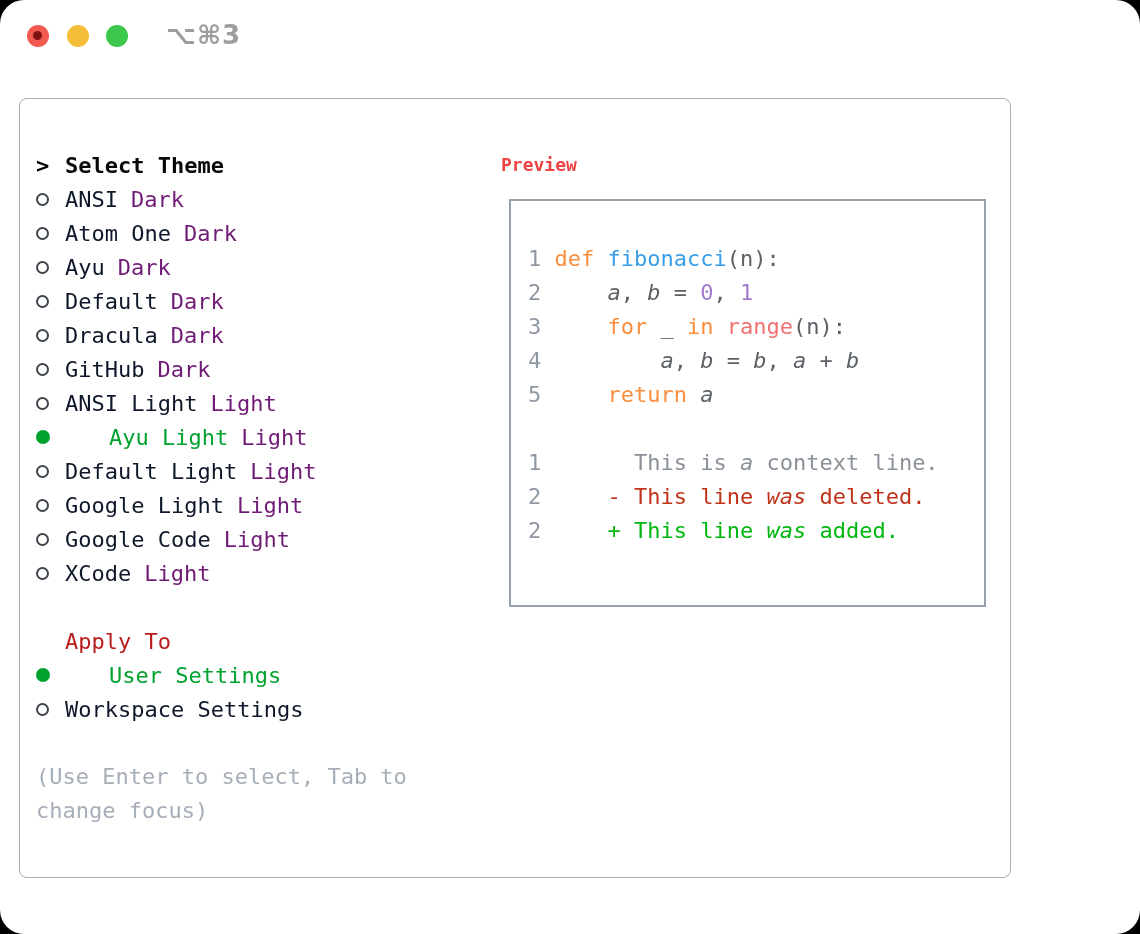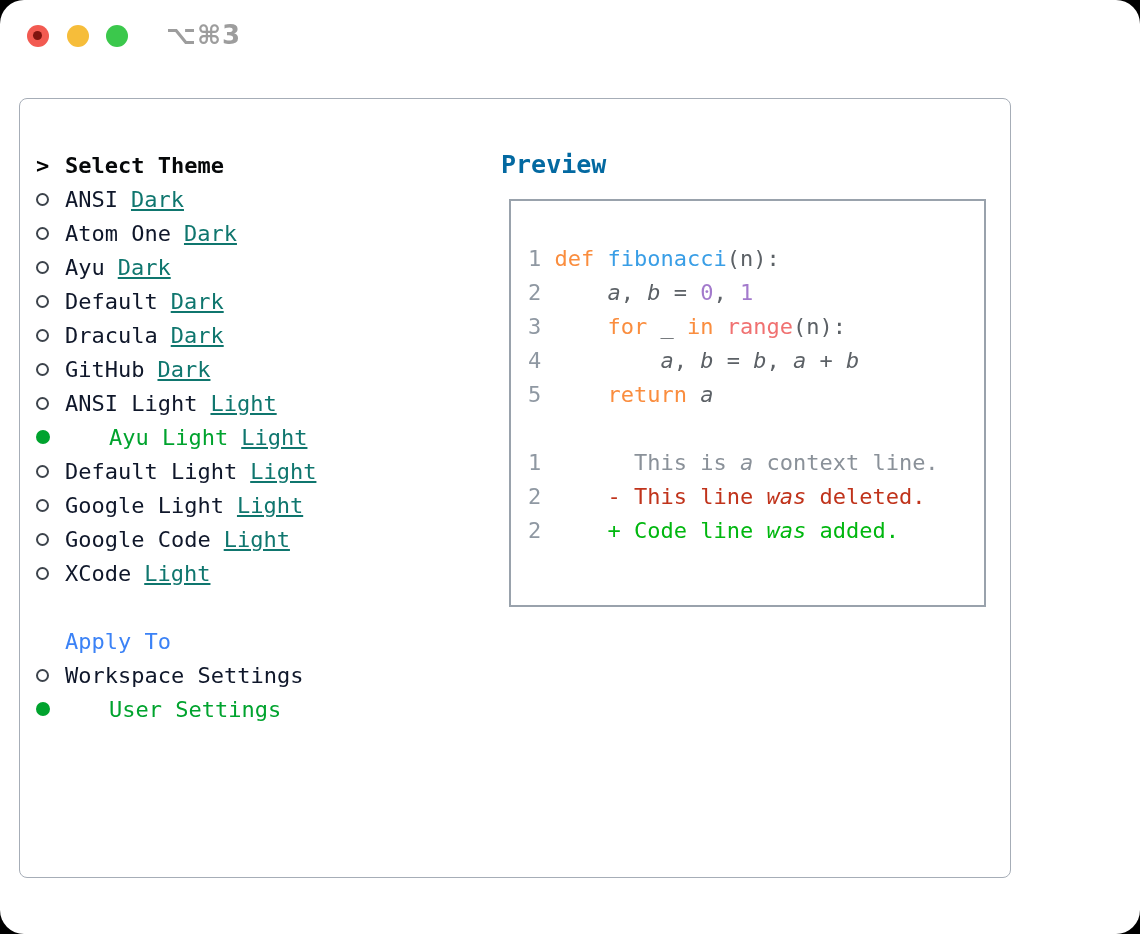--- a/index.html
+++ b/index.html
@@ -34,31 +34,31 @@
   
   .menu{position:absolute;left:36px;top:148px;}
   .row{height:34px;display:flex;align-items:center;font-size:22px;white-space:pre;}
   .marker{width:29px;display:flex;align-items:center;flex:none;}
   .gt{font-weight:700;color:#000;}
   .dot{width:13px;height:13px;border:2px solid #3d444c;border-radius:50%;box-sizing:border-box;}
   .dot.sel{width:14px;height:14px;background:#00a32e;border-color:#00a32e;}
   .name{color:#0f172a;}
   .name.sel{color:#00a32e;margin-left:44px;}
   .name.hdr{color:#060809;font-weight:700;}
-  .name.hdr2{color:#3b82f6;}
-  .tag{color:#0f766e;margin-left:13px;text-decoration:underline;}
+  .name.hdr2{color:#b91c1c;}
+  .tag{color:#701a75;margin-left:13px;}
   .spacer{height:34px;}
   .hint{
     width:430px;color:#a6aeb8;font-size:22px;line-height:34px;
     white-space:normal;word-break:normal;
   }
   
   .preview-label{
     position:absolute;left:501px;top:148px;height:34px;line-height:34px;
-    font-size:25px;font-weight:700;color:#0369a1;
+    font-size:18px;font-weight:700;color:#ef4444;
   }
   .preview-box{
     position:absolute;left:509px;top:199px;width:477px;height:408px;
     border:2px solid #99a2ac;background:#fff;box-sizing:border-box;overflow:hidden;
   }
   pre.code{
     margin:0;padding:41px 0 0 17px;
     font-family:"DejaVu Sans Mono", monospace;
     font-size:22px;line-height:34px;
   }
@@ -106,33 +106,34 @@
         <div class="row"><span class="marker"><span class="dot"></span></span><span class="name">Google Light</span><span class="tag">Light</span></div>
         <div class="row"><span class="marker"><span class="dot"></span></span><span class="name">Google Code</span><span class="tag">Light</span></div>
         <div class="row"><span class="marker"><span class="dot"></span></span><span class="name">XCode</span><span class="tag">Light</span></div>
       </div>
     <div class="spacer"></div>
     <div class="row">
       <span class="marker"></span>
       <span class="name hdr2">Apply To</span>
     </div>
     <div id="apply-list">
+        <div class="row"><span class="marker"><span class="dot sel"></span></span><span class="name sel">User Settings</span></div>
         <div class="row"><span class="marker"><span class="dot"></span></span><span class="name">Workspace Settings</span></div>
-        <div class="row"><span class="marker"><span class="dot sel"></span></span><span class="name sel">User Settings</span></div>
       </div>
     <div class="spacer"></div>
+    <div class="hint">(Use Enter to select, Tab to change focus)</div>
   </div>
 
   <div class="preview-label">Preview</div>
   <div class="preview-box">
     <pre class="code" id="code-pre"><span><span class="s-num">1 </span><span class="s-kw">def</span><span class="s-fg"> </span><span class="s-fn">fibonacci</span><span class="s-fg">(n):</span></span>
 <span><span class="s-num">2 </span><span class="s-fg">    </span><span class="s-var">a</span><span class="s-fg">, </span><span class="s-var">b</span><span class="s-fg"> = </span><span class="s-const">0</span><span class="s-fg">, </span><span class="s-const">1</span></span>
 <span><span class="s-num">3 </span><span class="s-fg">    </span><span class="s-kw">for</span><span class="s-fg"> _ </span><span class="s-kw">in</span><span class="s-fg"> </span><span class="s-call">range</span><span class="s-fg">(n):</span></span>
 <span><span class="s-num">4 </span><span class="s-fg">        </span><span class="s-var">a</span><span class="s-fg">, </span><span class="s-var">b</span><span class="s-fg"> = </span><span class="s-var">b</span><span class="s-fg">, </span><span class="s-var">a</span><span class="s-fg"> + </span><span class="s-var">b</span></span>
 <span><span class="s-num">5 </span><span class="s-fg">    </span><span class="s-kw">return</span><span class="s-fg"> </span><span class="s-var">a</span></span>
 <span></span>
 <span><span class="s-num">1</span><span class="s-ctx">       This is </span><span class="s-ctx-i">a</span><span class="s-ctx"> context line.</span></span>
 <span><span class="s-num">2</span><span class="s-fg">     </span><span class="s-del">- This line </span><span class="s-del-i">was</span><span class="s-del"> deleted.</span></span>
-<span><span class="s-num">2</span><span class="s-fg">     </span><span class="s-add">+ Code line </span><span class="s-add-i">was</span><span class="s-add"> added.</span></span>
+<span><span class="s-num">2</span><span class="s-fg">     </span><span class="s-add">+ This line </span><span class="s-add-i">was</span><span class="s-add"> added.</span></span>
 </pre>
   </div>
 
 </div>
 
 </body></html>

